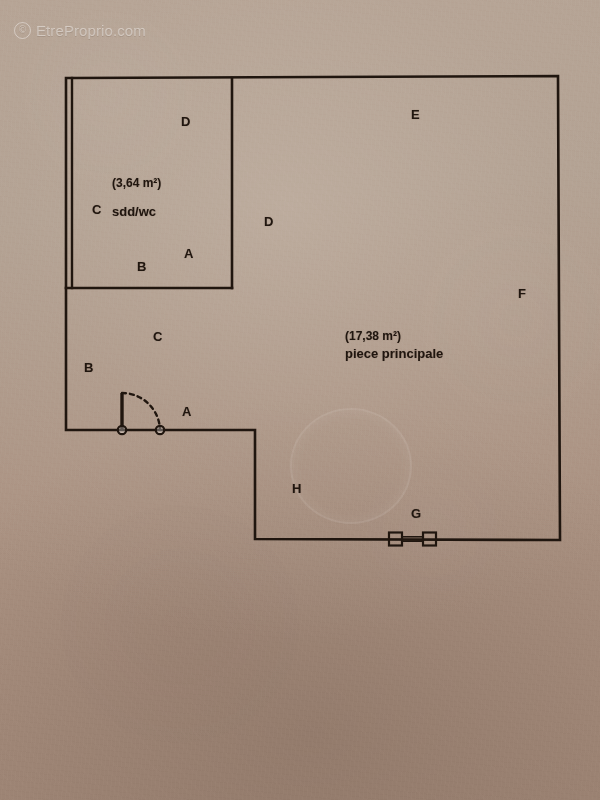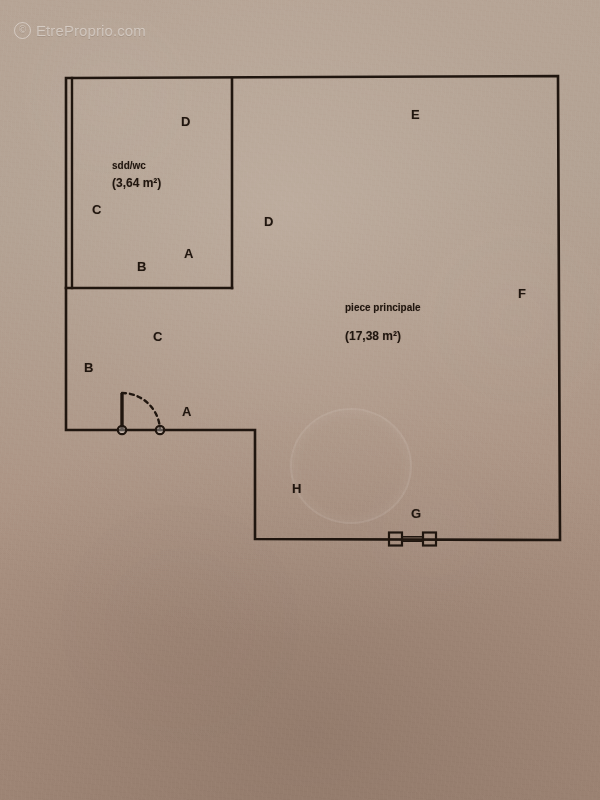--- a/index.html
+++ b/index.html
@@ -99,21 +99,21 @@
 
   .plan-label {
     position: absolute;
     color: #20160f;
     font-weight: bold;
     white-space: nowrap;
     text-shadow: 0 0 1px rgba(60,40,30,0.35);
     user-select: none;
   }
   .letter-label { font-size: 13px; }
-  .room-name { font-size: 10px; }
+  .room-name { font-size: 13px; margin-top: 44px; }
   .room-area { font-size: 12px; font-weight: bold; }
 </style>
 </head>
 <body>
 
 <div id="page">
 
   <div id="paper-base"></div>
   <div id="paper-grain"></div>
   <div id="paper-blotches"></div>

